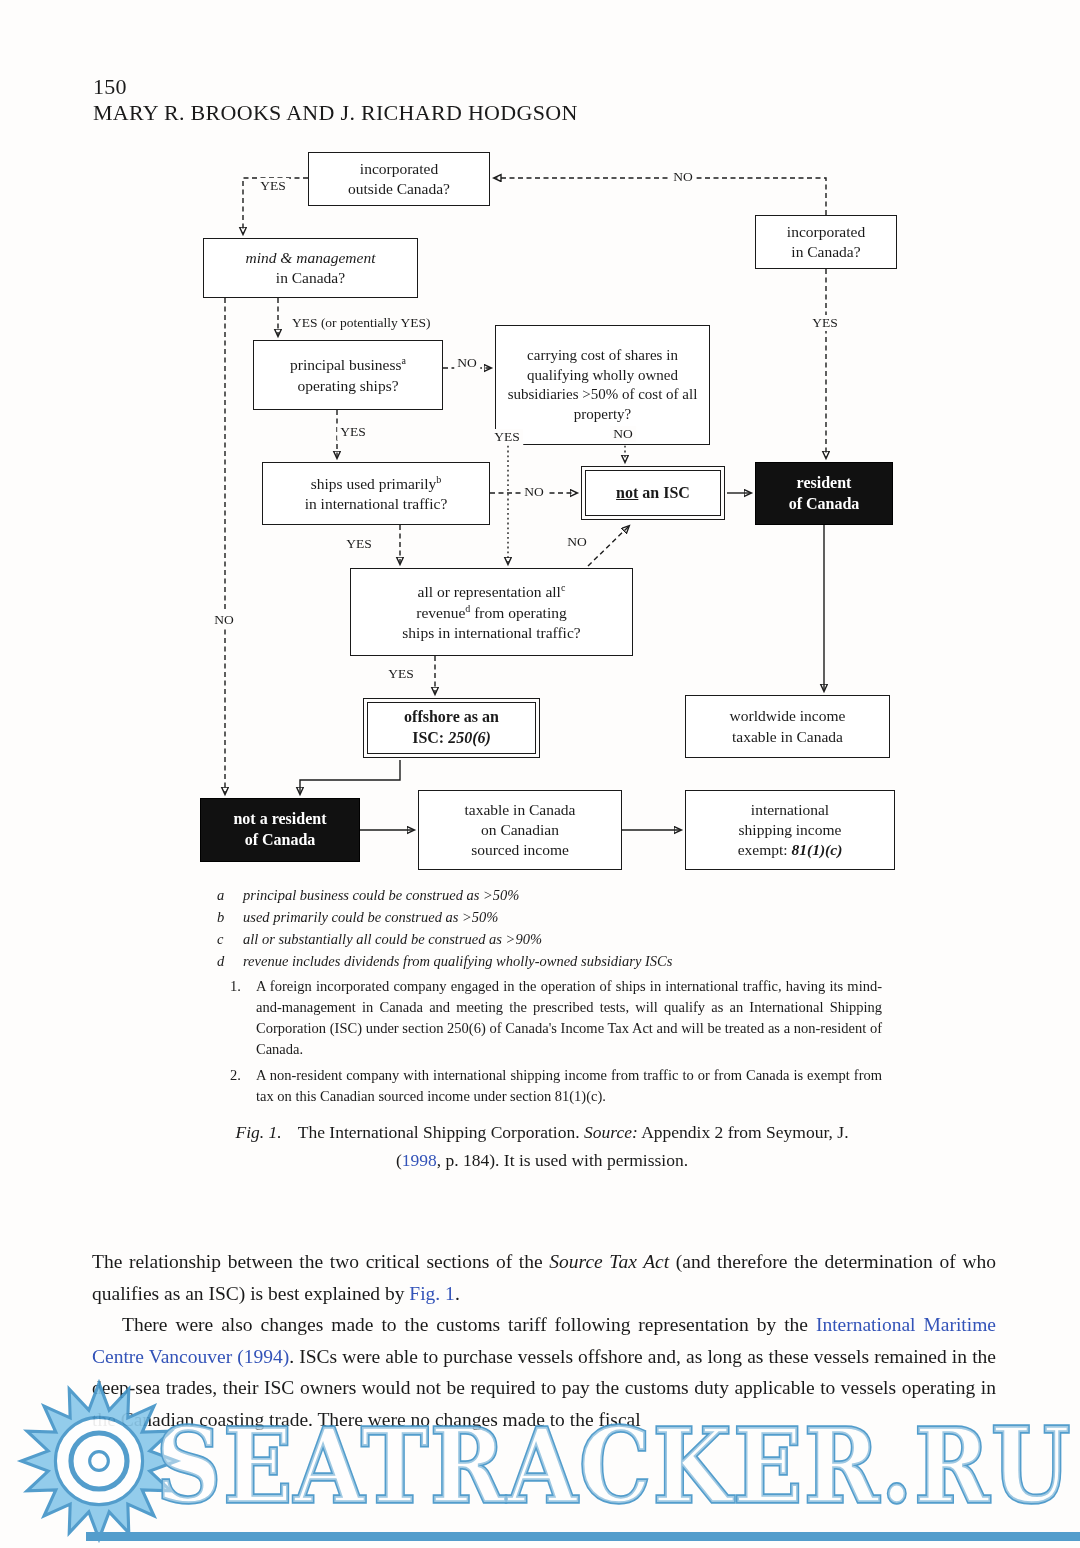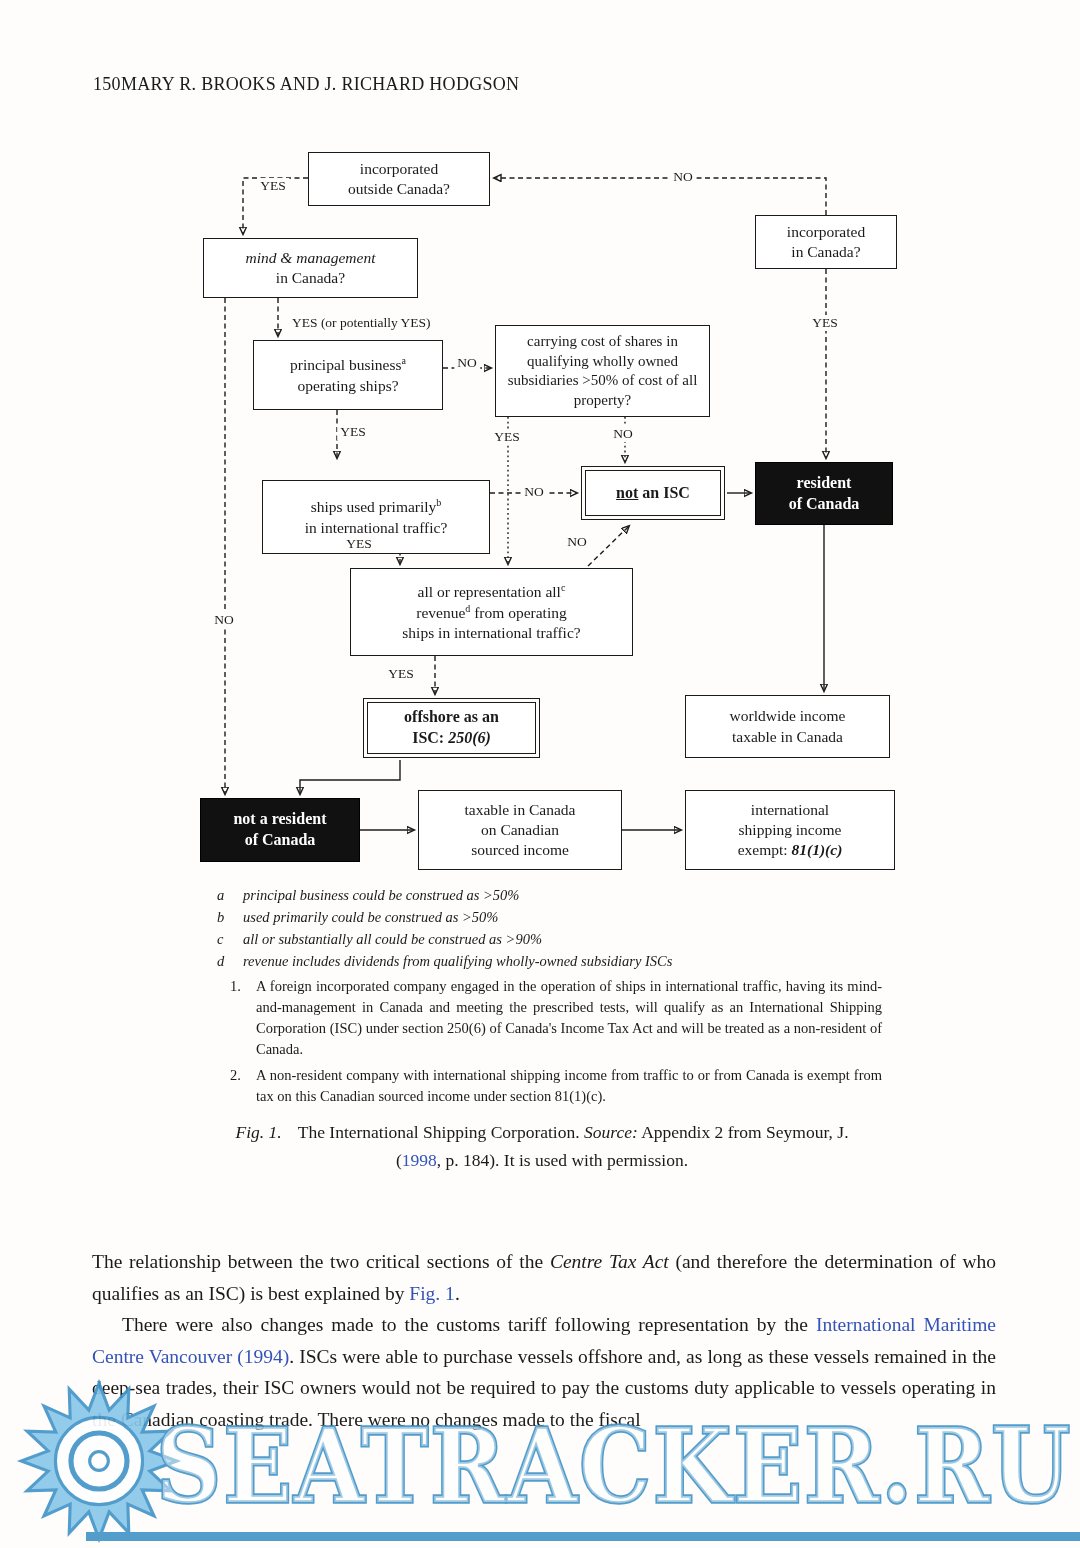--- a/index.html
+++ b/index.html
@@ -1,21 +1,21 @@
 <!DOCTYPE html>
 <html style="--link: #3353b8; --wm: #4495c8; --boxblack: #111111;"><head>
 <meta charset="utf-8">
 <style>
   * { margin:0; padding:0; box-sizing:border-box; }
   html,body { background:#ffffff; }
   .sheet { position:relative; width:1080px; height:1548px; background:#fefdfc; overflow:hidden;
            font-family:"Liberation Serif","DejaVu Serif",serif; color:#1a1a1a; margin:0 auto; }
 
   .pagehead { position:absolute; top:74px; left:93px; right:85px; display:flex;
-              justify-content:flex-start; align-items:baseline; font-size:18px; letter-spacing:.3px; }
+              justify-content:flex-end; align-items:baseline; font-size:22px; letter-spacing:.3px;flex-direction:column; }
 
   
   .chart { position:absolute; top:140px; left:0; width:1080px; height:752px; }
   .edges { position:absolute; left:0; top:0; }
   .edges path { fill:none; stroke:#1c1c1c; stroke-width:1.4; }
   .edges path.da { stroke-dasharray:5 3.5; }
   .edges path.do { stroke-dasharray:1.8 3; }
   .node { position:absolute; border:1.3px solid #1a1a1a; background:#fff; display:flex; flex-direction:column;
           align-items:center; justify-content:center; text-align:center; font-size:15.5px; line-height:1.3;
           padding:2px 0; }
@@ -102,25 +102,25 @@
     <div class="node" style="left:203px;top:98px;width:215px;height:60px">
       <div class="ln"><span class="it">mind &amp; management</span></div>
       <div class="ln"><span>in Canada?</span></div>
     </div>
 
     <div class="node" style="left:253px;top:200px;width:190px;height:70px">
       <div class="ln"><span>principal business</span><sup>a</sup></div>
       <div class="ln"><span>operating ships?</span></div>
     </div>
 
-    <div class="node" style="left:495px;top:185px;width:215px;height:92px;font-size:15px">
+    <div class="node" style="left:495px;top:185px;width:215px;height:120px;font-size:15px">
       <div class="ln"><span>carrying cost of shares in qualifying wholly owned subsidiaries &gt;50% of cost of all property?</span></div>
     </div>
 
-    <div class="node" style="left:262px;top:340px;width:228px;height:74px">
+    <div class="node" style="left:262px;top:322px;width:228px;height:63px">
       <div class="ln"><span>ships used primarily</span><sup>b</sup></div>
       <div class="ln"><span>in international traffic?</span></div>
     </div>
 
     <div class="node dbl" style="left:585px;top:330px;width:136px;height:46px">
       <div class="ln"><span class="u">not</span><span> an ISC</span></div>
     </div>
 
     <div class="node blk" style="left:755px;top:322px;width:138px;height:63px">
       <div class="ln"><span>resident</span></div>
@@ -209,21 +209,21 @@
     <div>
       <span class="figlab">Fig. 1.</span>
       <span>The International Shipping Corporation.</span>
       <span class="it">Source:</span>
       <span>Appendix 2 from Seymour, J.</span>
     </div>
     <div><span>(</span><a class="link">1998</a><span>, p. 184). It is used with permission.</span></div>
   </div>
 
   <div class="bodytext">
-    <p><span>The relationship between the two critical sections of the </span><span class="it">Centre Tax Act</span><span> (and therefore the determination of who qualifies as an ISC) is best explained by </span><a class="link">Fig. 1</a><span>.</span></p>
+    <p><span>The relationship between the two critical sections of the </span><span class="it">Source Tax Act</span><span> (and therefore the determination of who qualifies as an ISC) is best explained by </span><a class="link">Fig. 1</a><span>.</span></p>
     <p class="indent"><span>There were also changes made to the customs tariff following representation by the </span><a class="link">International Maritime Centre Vancouver (1994)</a><span>. ISCs were able to purchase vessels offshore and, as long as these vessels remained in the deep-sea trades, their ISC owners would not be required to pay the customs duty applicable to vessels operating in the Canadian coasting trade. There were no changes made to the fiscal</span></p>
   </div>
 
   <div class="watermark">
     <svg viewBox="0 0 160 160" style="position:absolute;left:16px;top:1378px;width:166px;height:166px">
       <polygon points="155,80 129,89.8 149.3,108.7 121.6,107.8 133,133 107.8,121.6 108.7,149.3 89.8,129 80,155 70.2,129 51.3,149.3 52.2,121.6 27,133 38.4,107.8 10.7,108.7 31,89.8 5,80 31,70.2 10.7,51.3 38.4,52.2 27,27 52.2,38.4 51.3,10.7 70.2,31 80,5 89.8,31 108.7,10.7 107.8,38.4 133,27 121.6,52.2 149.3,51.3 129,70.2" fill="#8ac8ea" stroke="#4495c8" stroke-width="3"></polygon>
       <circle cx="80" cy="80" r="42" fill="#ffffff" stroke="#4495c8" stroke-width="3"></circle>
       <circle cx="80" cy="80" r="27" fill="none" stroke="#4495c8" stroke-width="5"></circle>
       <circle cx="80" cy="80" r="9" fill="#ffffff" stroke="#4495c8" stroke-width="3"></circle>
     </svg>

